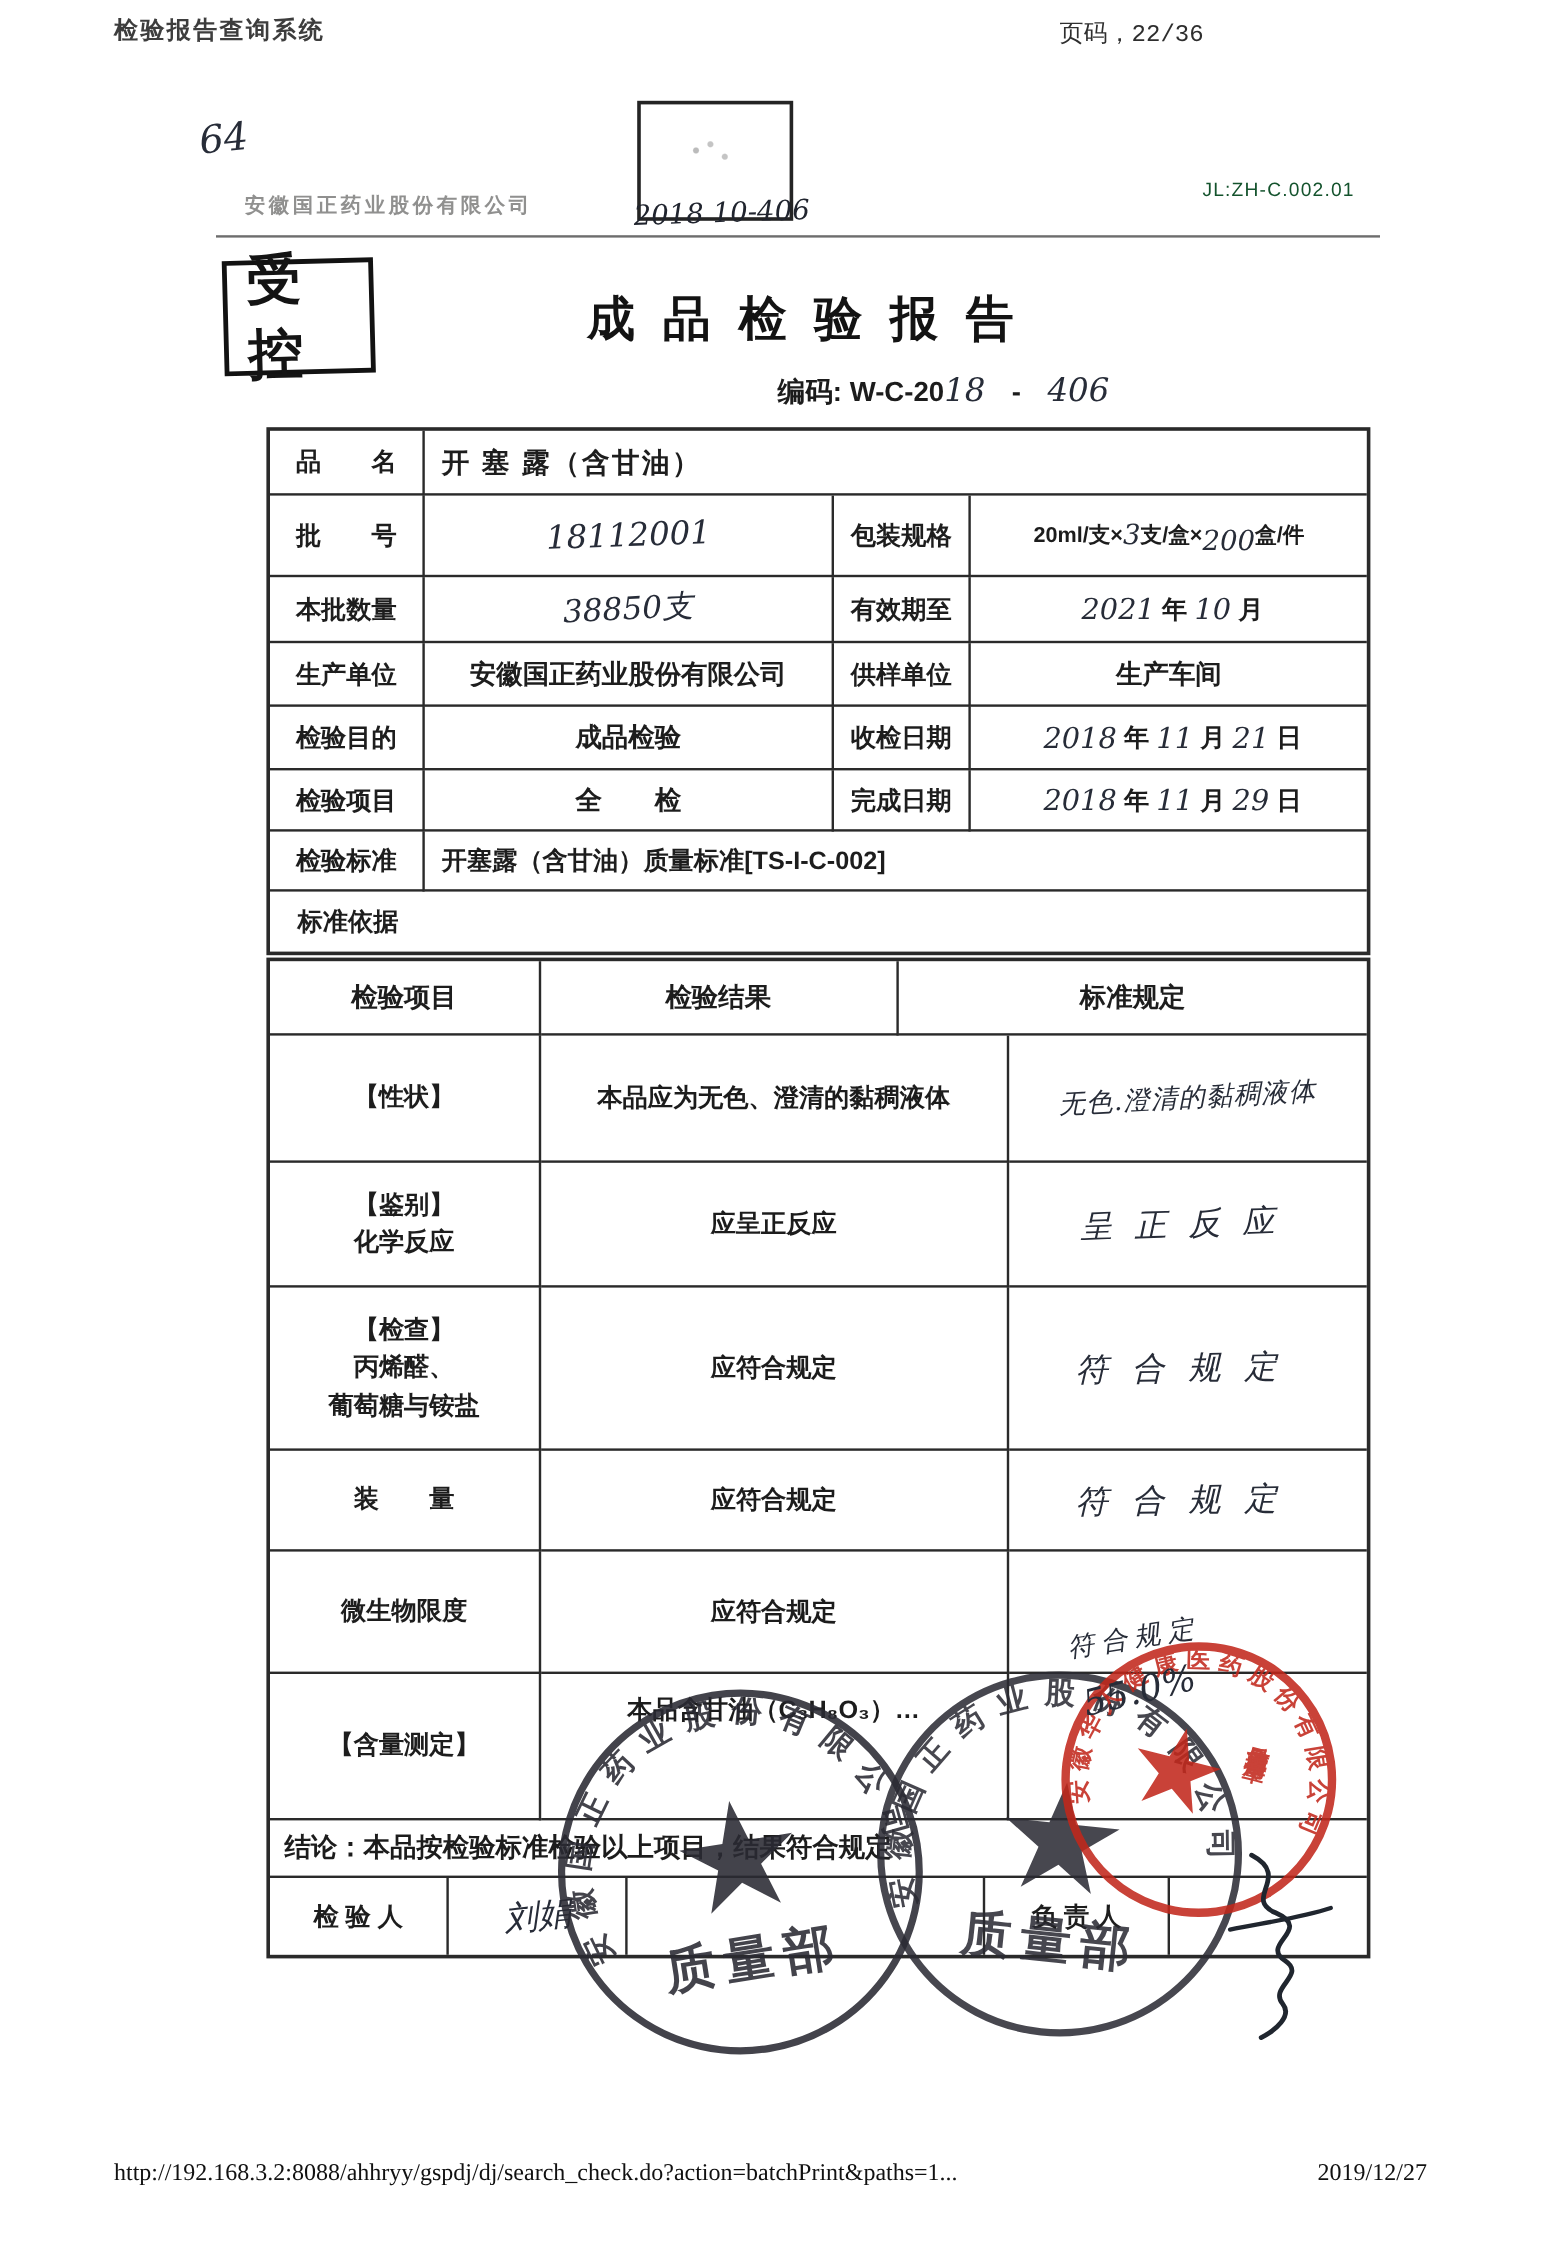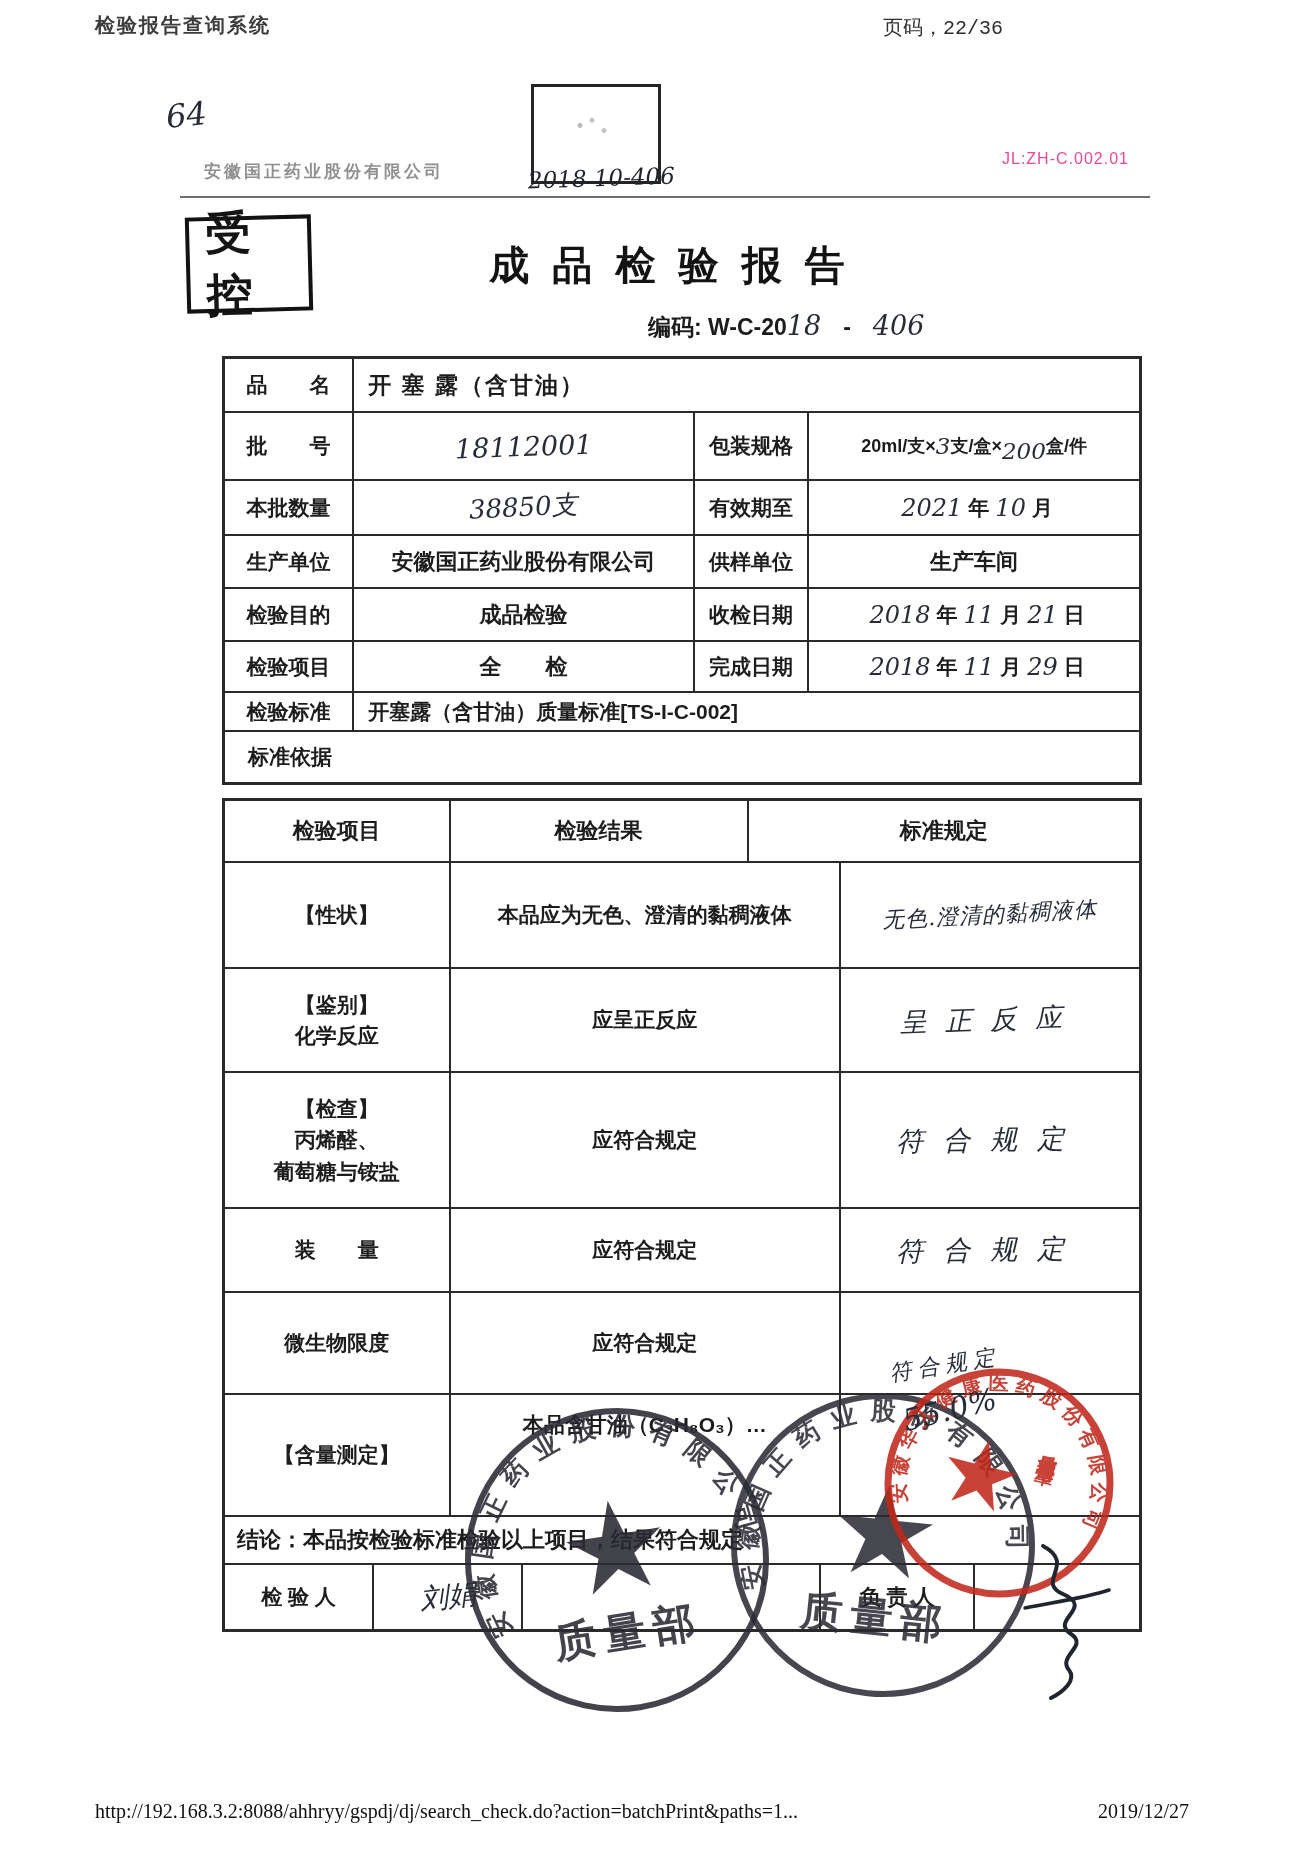--- a/index.html
+++ b/index.html
@@ -19,21 +19,21 @@
   
   .hand-64 { left:166px; top:96px; font-size:32px; transform:rotate(-6deg); }
   .company-faint { left:204px; top:160px; font-size:17px; color:#90908f; letter-spacing:3px; font-weight:600; }
   .top-rule { left:180px; top:196px; width:970px; height:2px; background:#3c3c3c; opacity:.75; }
   .date-stampbox { left:531px; top:84px; width:130px; height:100px; border:3px solid #242424; }
   .date-stampbox .smudge { position:absolute; left:28px; top:28px; width:60px; height:26px;
       background:radial-gradient(circle at 30% 40%, rgba(60,60,60,.35) 0 2px, transparent 3px),
                  radial-gradient(circle at 70% 60%, rgba(60,60,60,.3) 0 2px, transparent 3px),
                  radial-gradient(circle at 50% 20%, rgba(60,60,60,.3) 0 2px, transparent 3px); }
   .date-stamp-hand { position:absolute; left:-6px; bottom:-10px; font-size:23px; white-space:nowrap; transform:rotate(-2deg); color:#20242e; }
-  .jl-code { left:1002px; top:150px; font-size:16px; color:#ec4899; letter-spacing:1px; }
+  .jl-code { left:1002px; top:150px; font-size:16px; color:#14532d; letter-spacing:1px; }
   .controlled { left:186px; top:216px; width:126px; height:96px; border:4px solid #121212;
       display:flex; align-items:center; justify-content:center; transform:rotate(-1.5deg); }
   .controlled span { font-size:46px; font-weight:bold; letter-spacing:16px; padding-left:16px; color:#141414; }
   .report-title { left:380px; top:238px; width:580px; text-align:center; font-size:40px; font-weight:bold; letter-spacing:6px; color:#131313; }
   .report-no { left:648px; top:310px; font-size:23px; font-weight:600; white-space:nowrap; }
   .report-no .hand { font-size:27px; font-weight:normal; }
   .report-no .dash { margin:0 22px; }
 
   
   .tbl { border:3px solid #2a2a2a; }
@@ -156,21 +156,21 @@
     <div class="cell c3 lbl">完成日期</div>
     <div class="cell c4 datemix">
       <span class="hand">2018</span>
       <span>年</span>
       <span class="hand">11</span>
       <span>月</span>
       <span class="hand">29</span>
       <span>日</span>
     </div>
   </div>
-  <div class="trow" style="height:39px">
+  <div class="trow" style="height:50px">
     <div class="cell c1 lbl">检验标准</div>
     <div class="cell cspan pval" style="font-size:21px">开塞露（含甘油）质量标准[TS-I-C-002]</div>
   </div>
   <div class="trow" style="height:50px">
     <div class="cell c1 lbl">标准依据</div>
   </div>
 </div>
 
 <div class="abs tbl t2">
   <div class="trow" style="height:62px">

